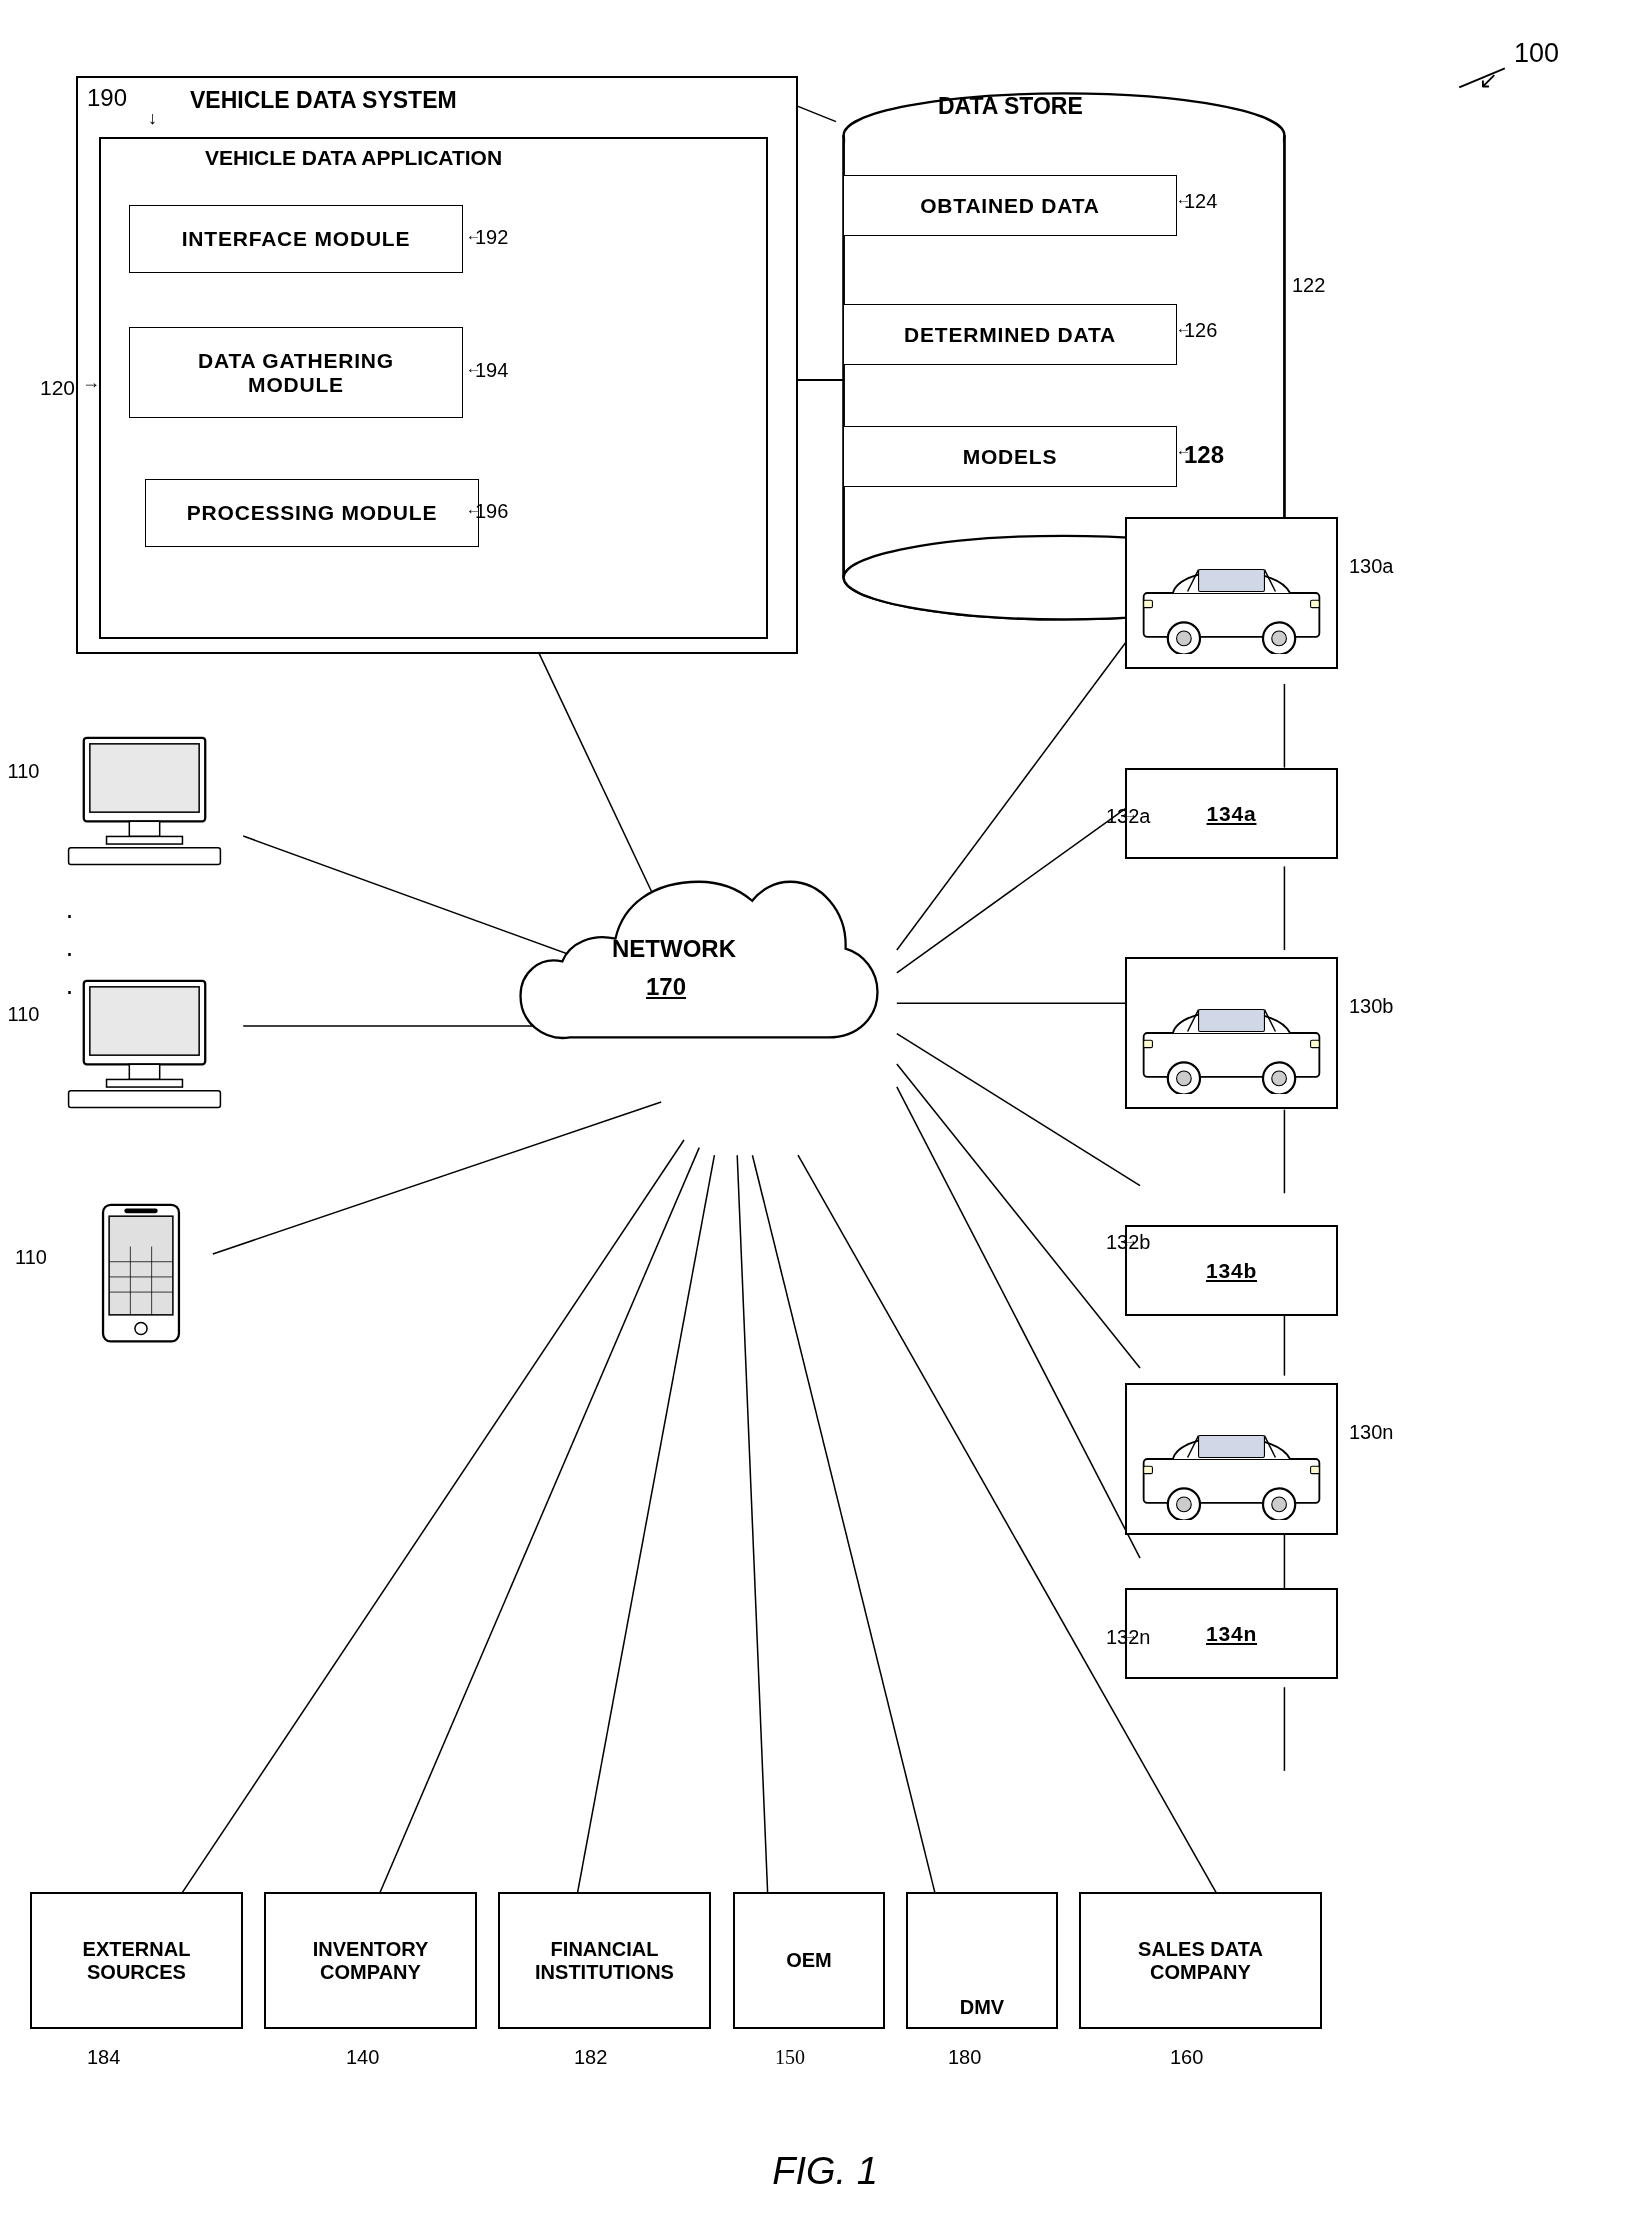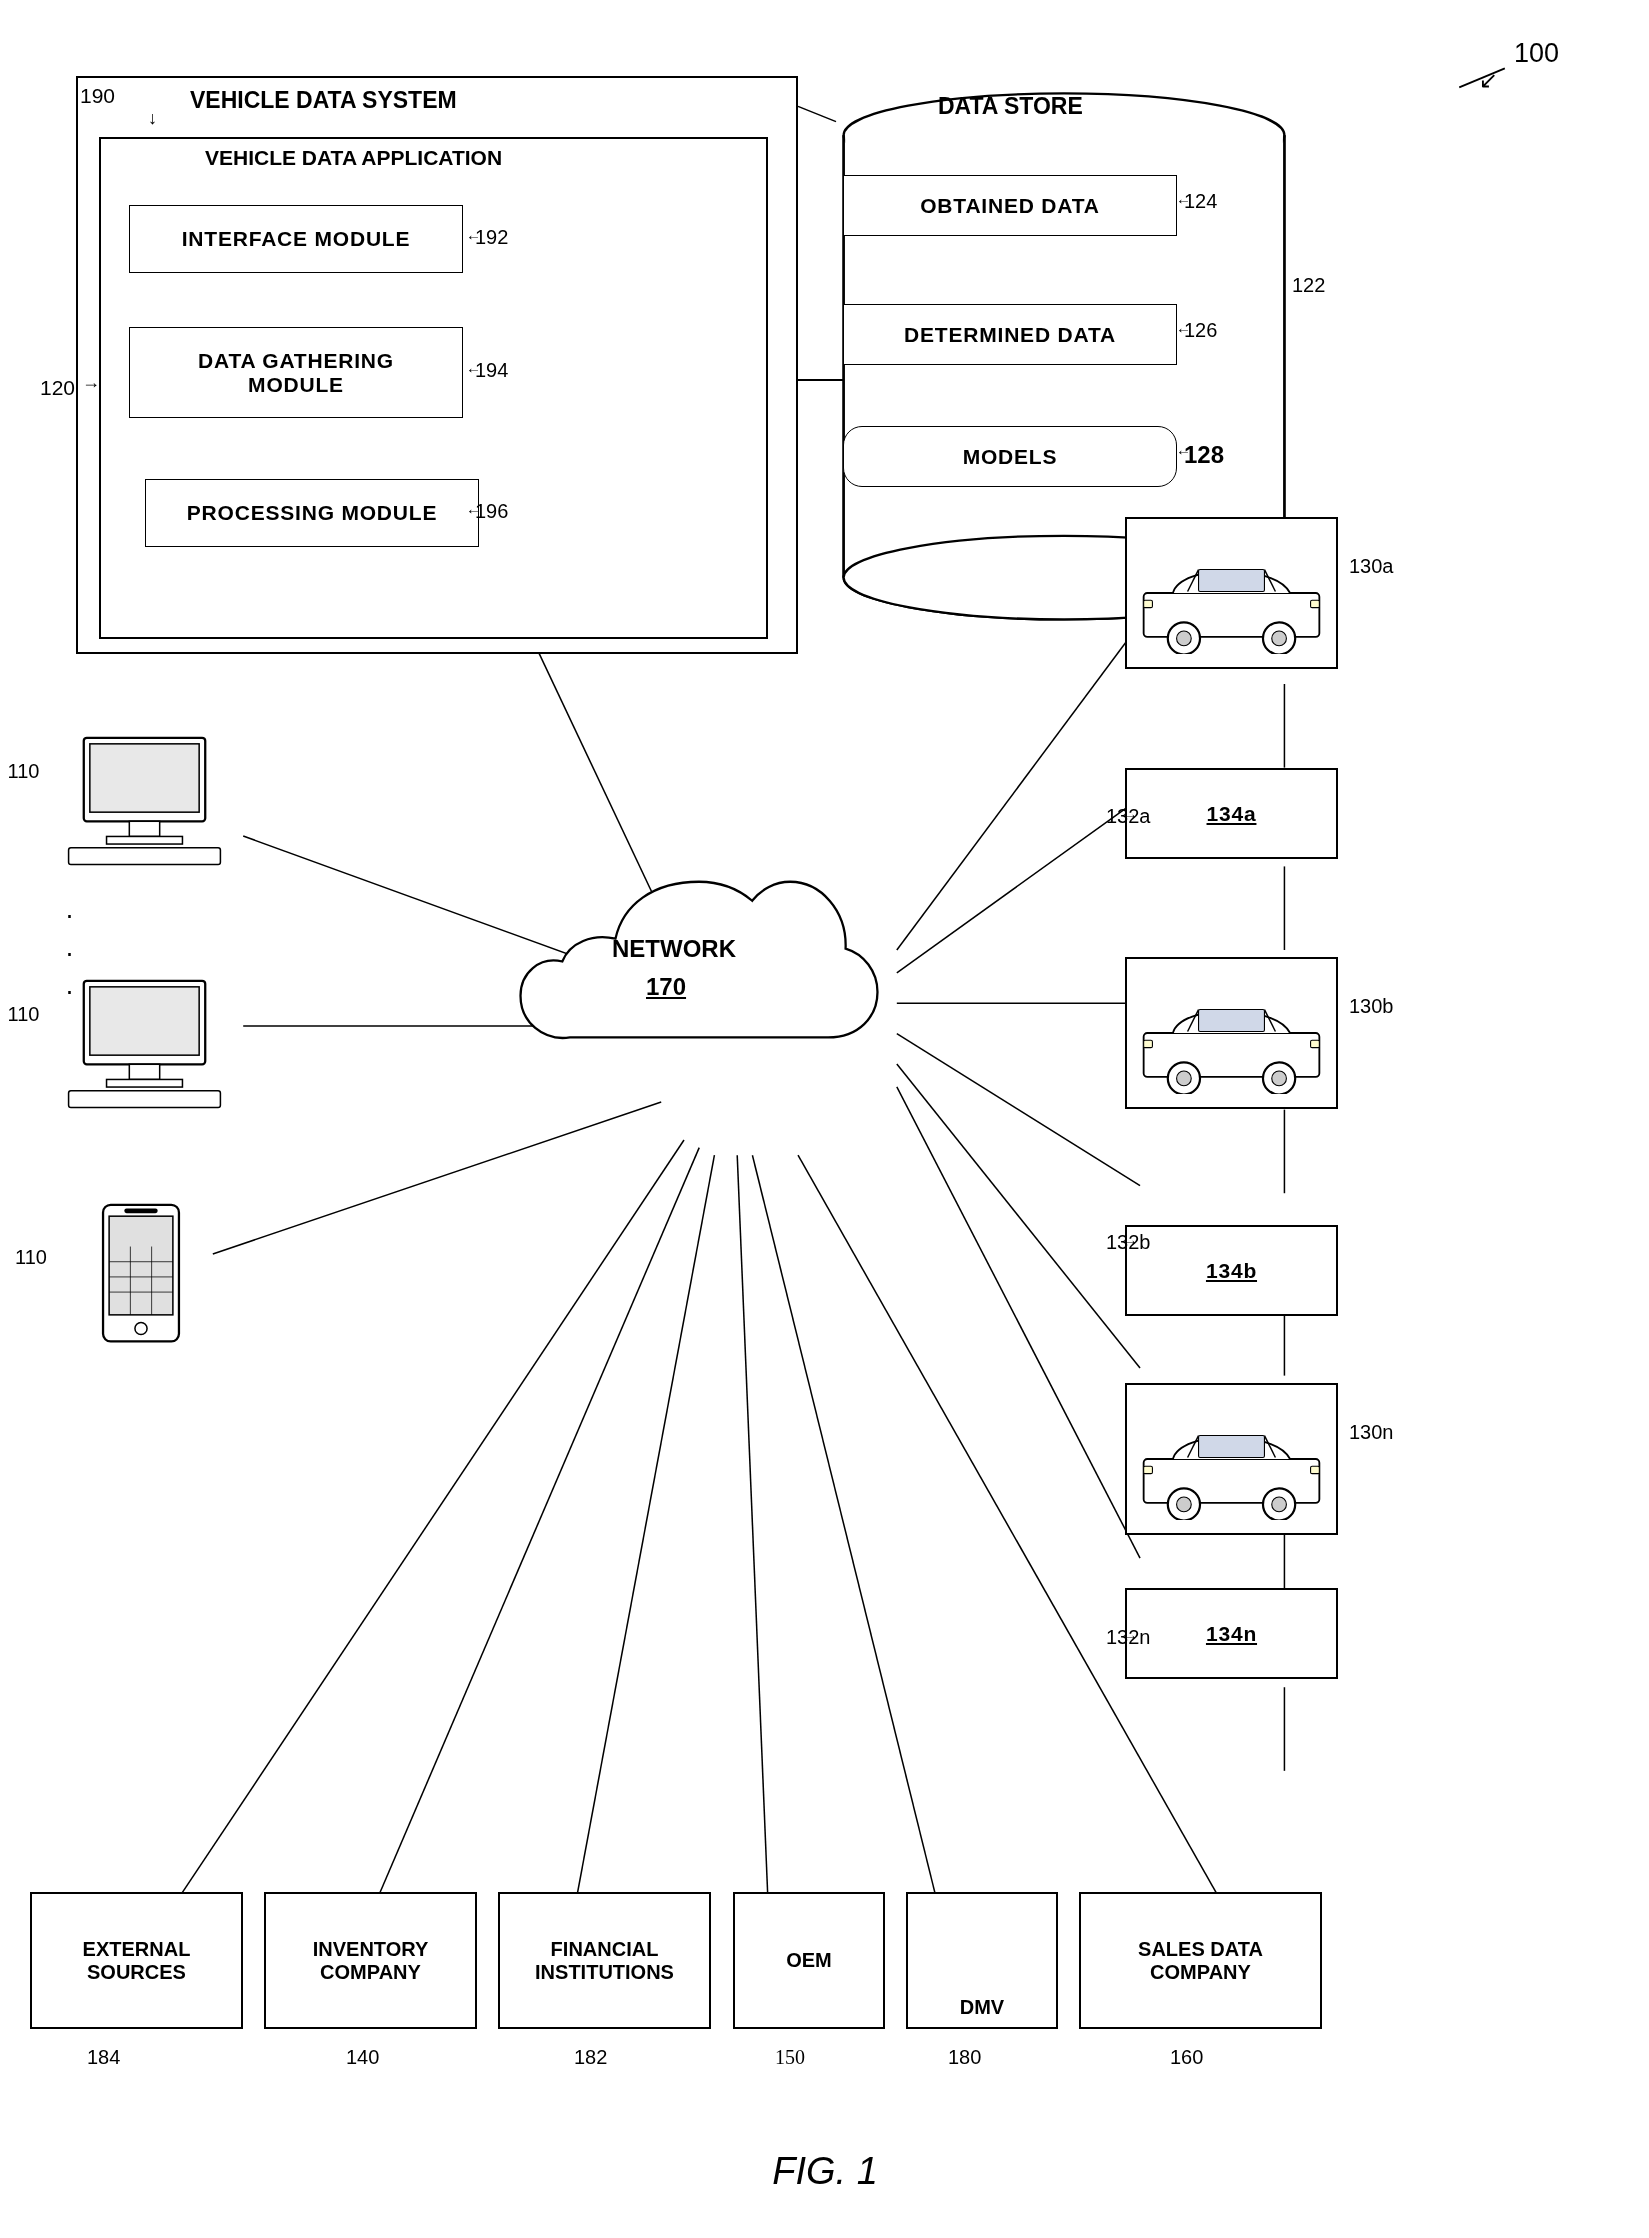--- a/index.html
+++ b/index.html
@@ -84,21 +84,20 @@
       top: 304px;
       width: 334px;
       height: 61px;
     }
     
     #models-box {
       left: 843px;
       top: 426px;
       width: 334px;
       height: 61px;
-      border-radius: 19px;
     }
     
     .bottom-box {
       position: absolute;
       border: 2.3px solid #000;
       background: #fff;
       display: flex;
       align-items: center;
       justify-content: center;
       text-align: center;
@@ -210,21 +209,21 @@
     <line x1="1690" y1="178" x2="1690" y2="760" stroke="#000" stroke-width="3"></line>
     <ellipse cx="1400" cy="760" rx="290" ry="55" fill="#fff" stroke="#000" stroke-width="3"></ellipse>
 
     <line x1="1980" y1="90" x2="1920" y2="115" stroke="#000" stroke-width="2.5"></line>
   </svg>
 
   <div style="position:absolute;top:38px;right:91px;font-size:27px;">100</div>
   <div style="position:absolute;top:67px;right:152px;font-size:23px;">↙</div>
 
   <div id="vds-outer" class="box"></div>
-  <div style="position:absolute;left:80px;top:84px;font-size:21px;text-align:center;">190</div>
+  <div style="position:absolute;left:87px;top:84px;font-size:24px;text-align:center;">190</div>
   <div style="position:absolute;left:190px;top:87px;font-size:23px;font-weight:bold;">VEHICLE DATA SYSTEM</div>
 
   <div style="position:absolute;left:148px;top:108px;font-size:18px;">↓</div>
 
   <div style="position:absolute;left:40px;top:376px;font-size:21px;">120</div>
   <div style="position:absolute;left:82px;top:372px;font-size:18px;">→</div>
 
   <div id="vda-box" class="box"></div>
   <div style="position:absolute;left:205px;top:146px;font-size:21px;font-weight:bold;">VEHICLE DATA APPLICATION</div>
 

